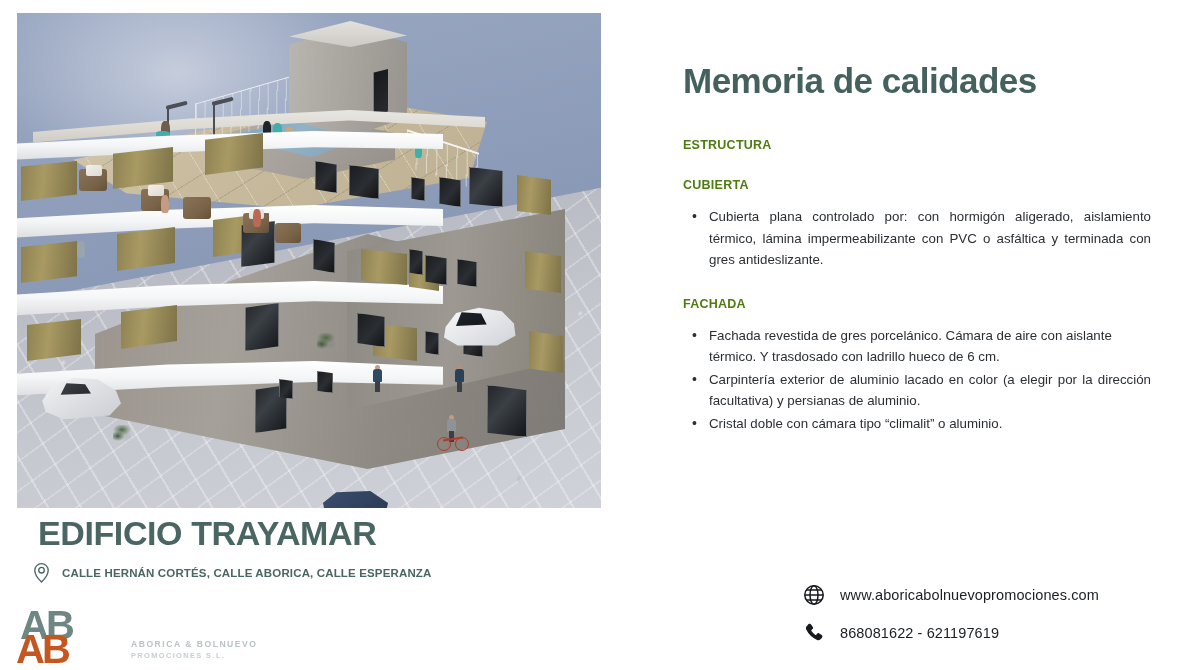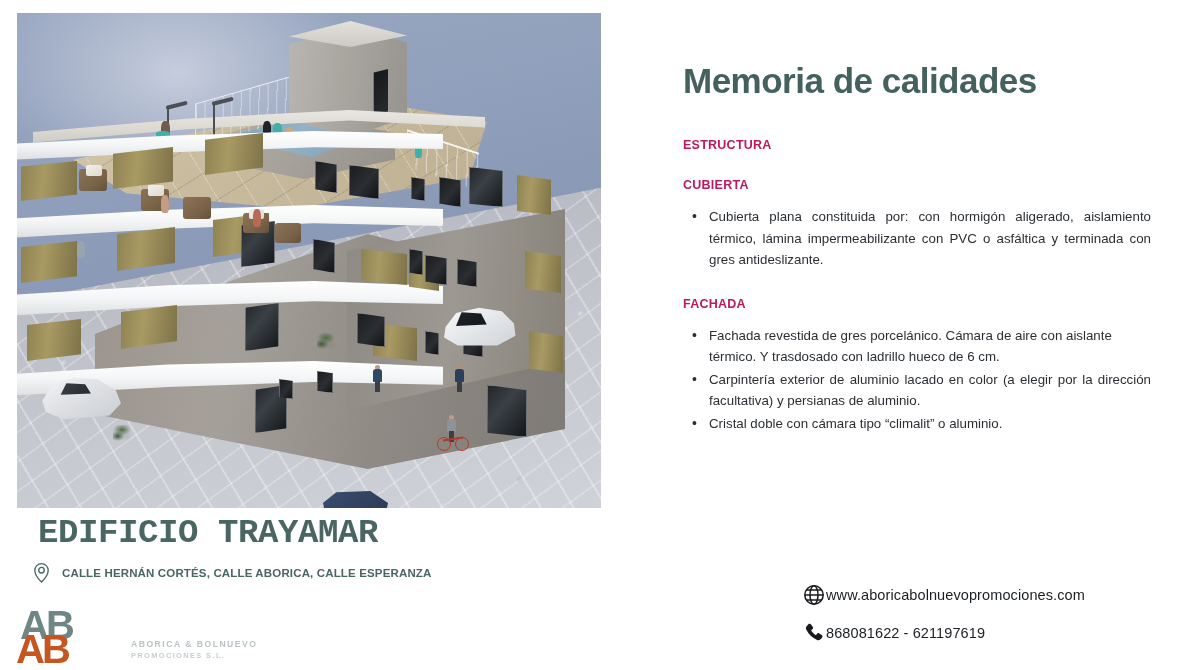--- a/index.html
+++ b/index.html
@@ -243,21 +243,20 @@
     border: 1.5px solid #b33a2b; border-radius: 50%;
   }
   .bike .w.l { left: 0; } .bike .w.r { right: 0; }
   .bike .bar { position: absolute; left: 6px; top: 5px; width: 20px; height: 1.5px; background: #b33a2b; transform: rotate(-8deg); }
 
   
   .proj-title {
     position: absolute; left: 38px; top: 514px;
     font-size: 34px; font-weight: bold; letter-spacing: -0.4px;
     color: #4a6663;
-    font-family: Liberation Mono, monospace;
   }
   .addr-row {
     position: absolute; left: 30px; top: 561px;
     display: flex; align-items: center; gap: 9px;
   }
   .pin-icon { width: 23px; height: 23px; flex: 0 0 auto; color: #4a6663; }
   .addr-text {
     font-size: 11.5px; font-weight: bold; letter-spacing: .15px;
     color: #4a6663; white-space: nowrap;
   }
@@ -284,21 +283,21 @@
 
   .main-title {
     position: absolute; left: 43px; top: 61px;
     font-size: 35px; font-weight: bold; letter-spacing: -0.5px;
     color: #44615e;
   }
 
   .spec-body { position: absolute; left: 43px; top: 138px; width: 468px; }
 
   .spec-head {
-    font-size: 12.5px; font-weight: bold; color: #be185d;
+    font-size: 12.5px; font-weight: bold; color: #4d7c0f;
     letter-spacing: .25px; margin-top: 26px;
   }
   .spec-head.first { margin-top: 0; }
 
   .spec-list { list-style: none; margin: 14px 0 0 0; padding: 0; }
   .spec-list li {
     position: relative;
     padding-left: 26px;
     font-size: 13.3px;
     line-height: 1.62;
@@ -309,21 +308,21 @@
   .spec-list li.nojust { text-align: left; }
   .spec-list li::before {
     content: "\2022";
     position: absolute; left: 9px; top: -1px;
     font-size: 14px; color: #2b2f34;
   }
 
   
   .contact { position: absolute; left: 162px; top: 583px; }
   .contact-row {
-    display: flex; align-items: center; 
+    display: flex; align-items: center; gap: 14px;
     margin-bottom: 14px;
   }
   .contact-row .ic { width: 24px; height: 24px; flex: 0 0 auto; color: #17191c; }
   .contact-row .tx { font-size: 14.5px; color: #1b1e22; letter-spacing: .1px; }
 </style>
 </head>
 <body>
 
 <div class="page">
 
@@ -469,21 +468,21 @@
   <div class="right-col">
 
     <h1 class="main-title">Memoria de calidades</h1>
 
     <div class="spec-body">
 
       <div class="spec-head first">ESTRUCTURA</div>
 
       <div class="spec-head">CUBIERTA</div>
       <ul class="spec-list">
-        <li>Cubierta plana constituida por: con hormigón aligerado, aislamiento térmico, lámina impermeabilizante con PVC o asfáltica y terminada con gres antideslizante.</li>
+        <li>Cubierta plana controlado por: con hormigón aligerado, aislamiento térmico, lámina impermeabilizante con PVC o asfáltica y terminada con gres antideslizante.</li>
       </ul>
 
       <div class="spec-head">FACHADA</div>
       <ul class="spec-list">
         <li class="nojust">Fachada revestida de gres porcelánico. Cámara de aire con aislante térmico. Y trasdosado con ladrillo hueco de 6 cm.</li>
         <li>Carpintería exterior de aluminio lacado en color (a elegir por la dirección facultativa) y persianas de aluminio.</li>
         <li class="nojust">Cristal doble con cámara tipo “climalit” o aluminio.</li>
       </ul>
     </div>
 

